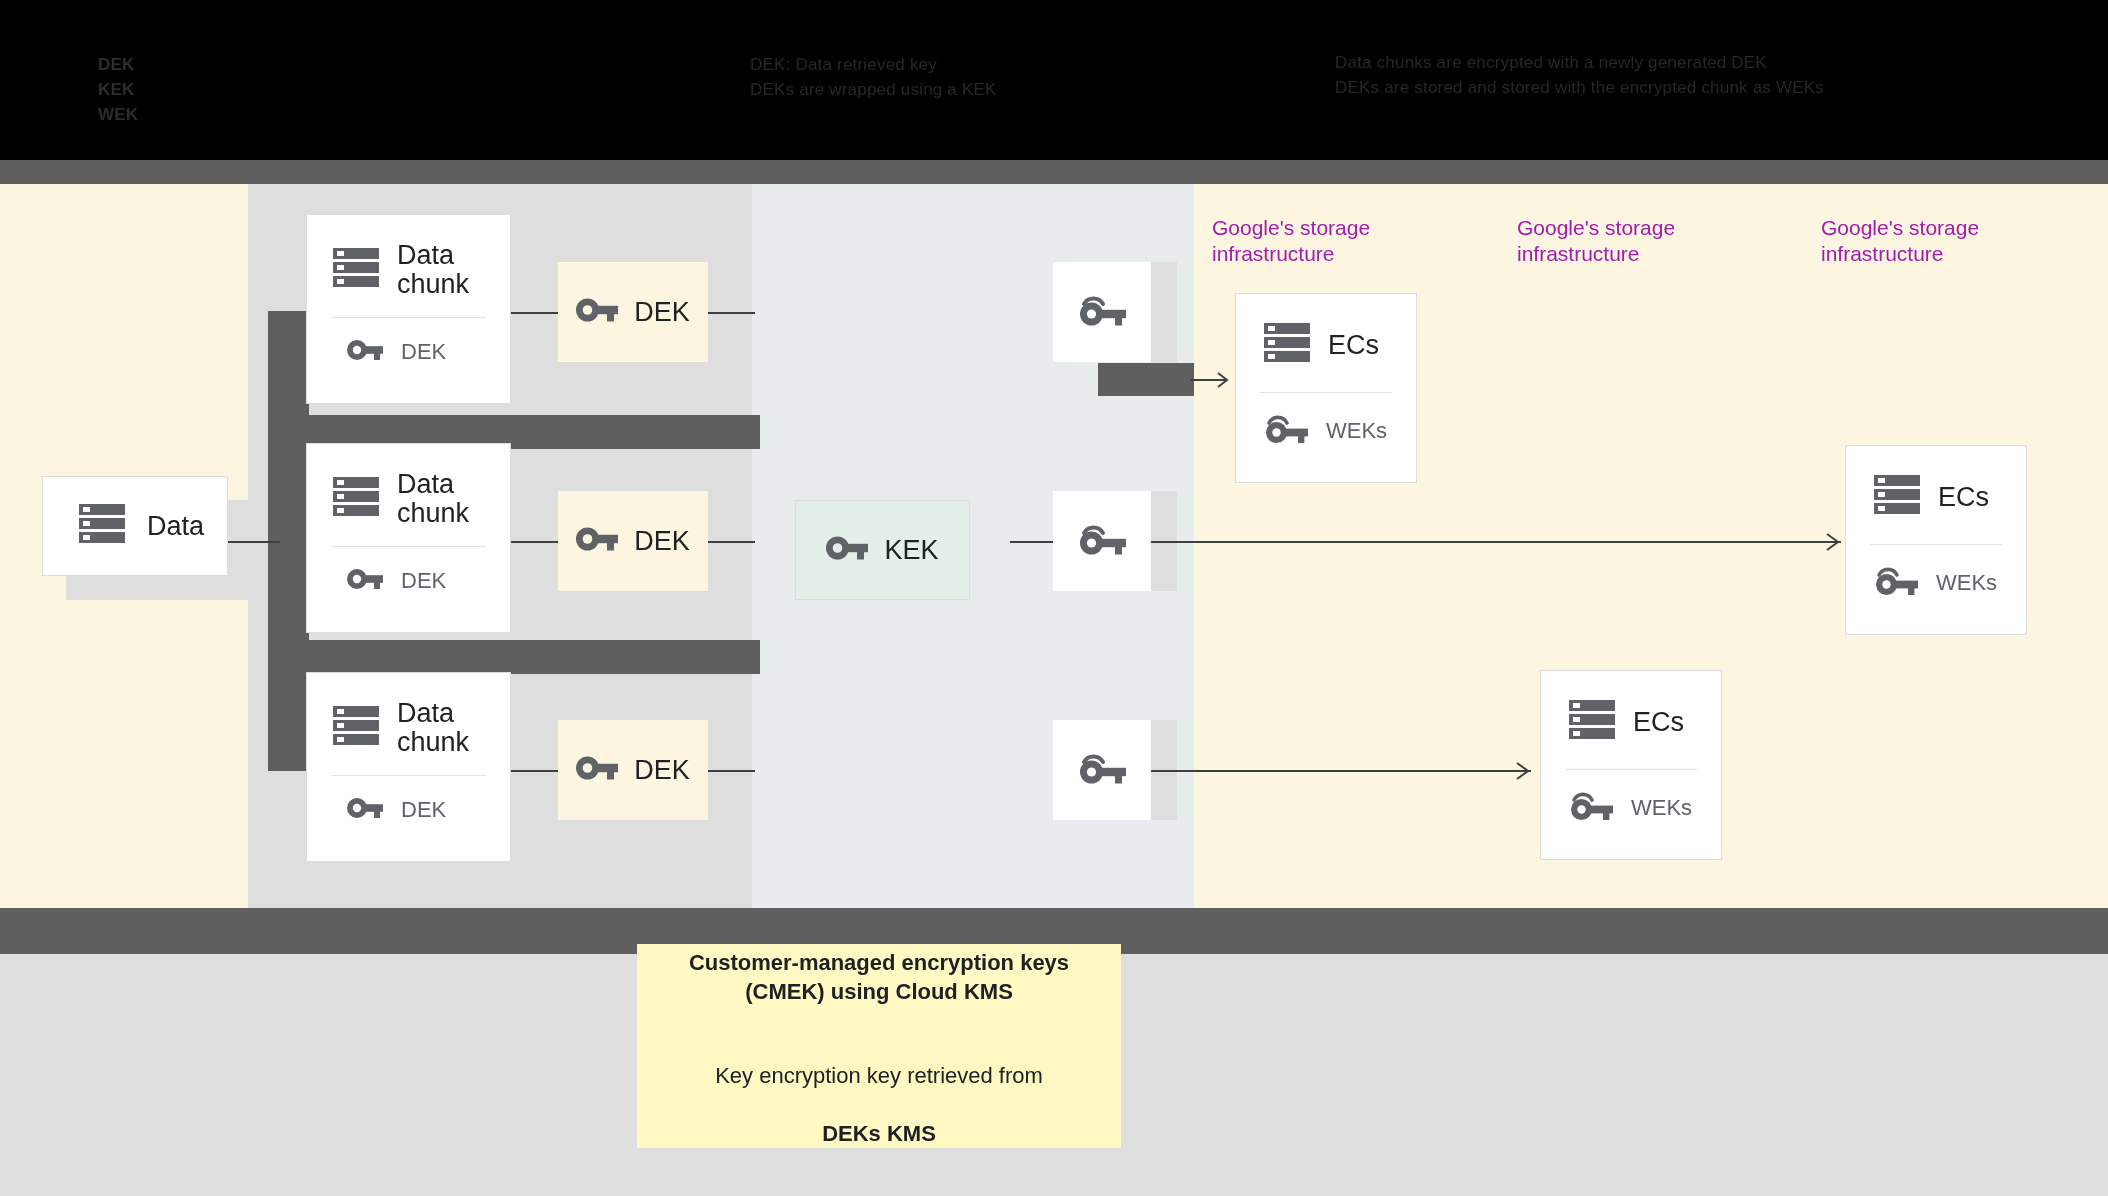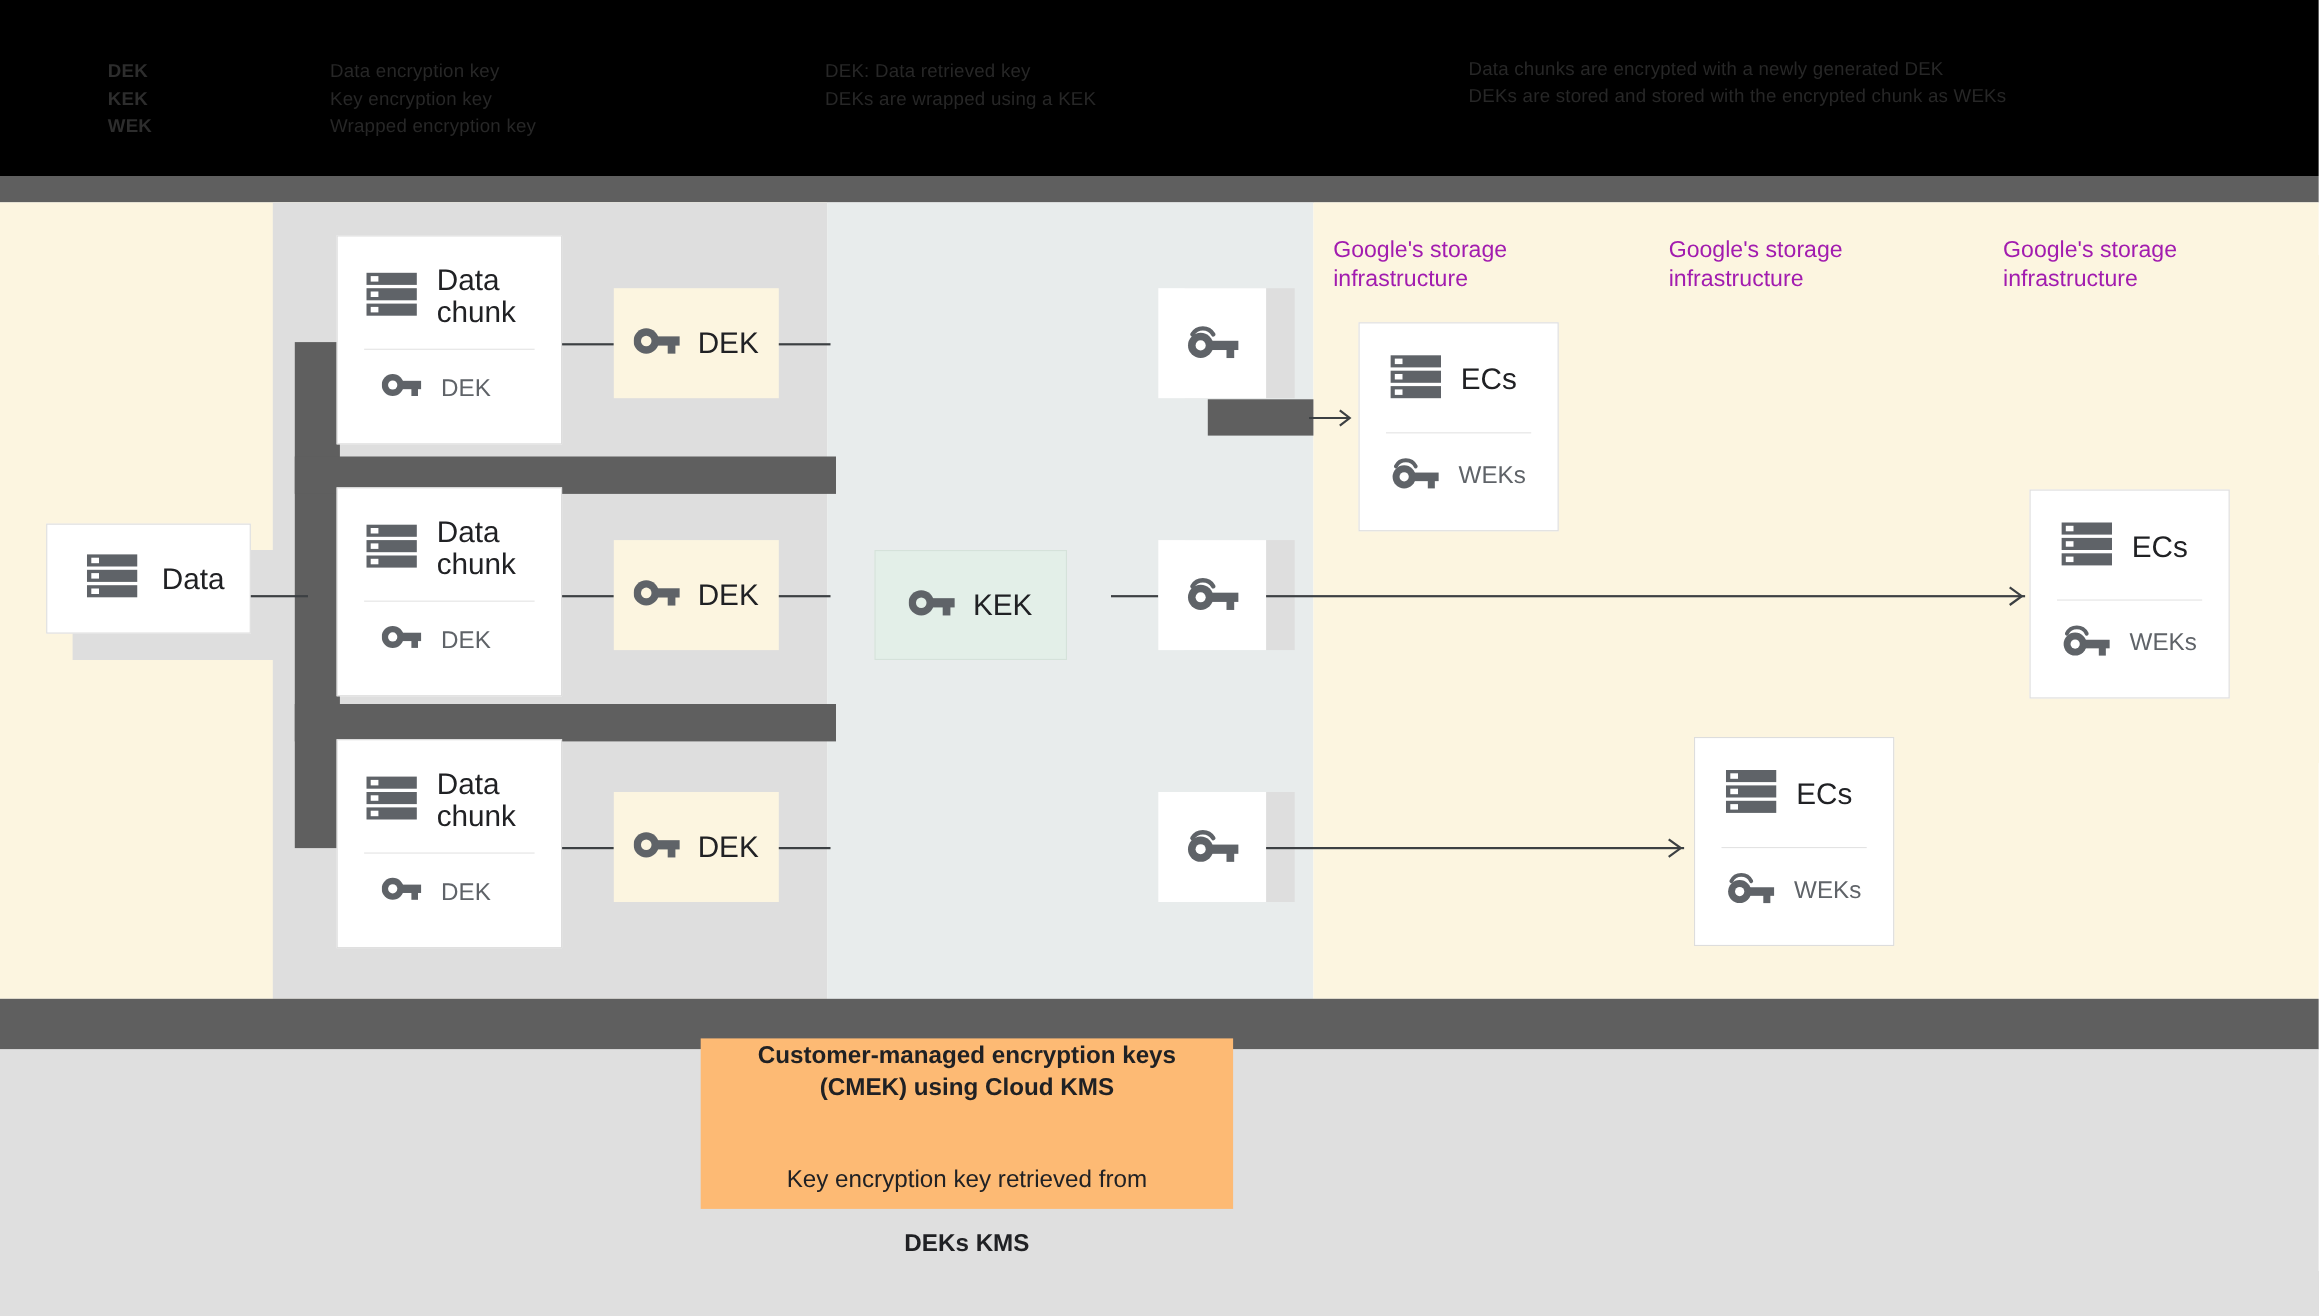--- a/index.html
+++ b/index.html
@@ -107,48 +107,43 @@
     font-size:21px;line-height:26px;color:#a21caf;
     white-space:pre-line;
   }
 
   
   .ec-title{font-size:27px;color:#202124;text-align:center;}
   .ec-sub-label{font-size:22px;color:#5f6368;}
 
   
   #caption-box{
-    position:absolute;left:637px;top:944px;width:484px;height:155px;
-    background:#fdba74;
-    display:flex;flex-direction:column;align-items:center;justify-content:flex-start;
+    position:absolute;left:637px;top:944px;width:484px;height:204px;
+    background:#fef9c3;
+    display:flex;flex-direction:column;align-items:center;justify-content:flex-end;
     gap:26px;
   }
   .cap-line{
     text-align:center;color:#202124;
     font-size:22px;line-height:29px;
     white-space:pre-line;
   }
   .cap-strong{font-weight:bold;}
   .cap-sub-strong{font-weight:bold;}
 </style>
 </head>
 <body>
 
 <div id="stage">
 
   <div class="legend-band">
     <div class="legend-col" style="left:98px;top:52px;">
       <span class="legend-row abbr">DEK</span>
       <span class="legend-row abbr">KEK</span>
       <span class="legend-row abbr">WEK</span>
-    </div>
-    <div class="legend-col" style="left:300px;top:52px;">
-      <span class="legend-row">Data encryption key</span>
-      <span class="legend-row">Key encryption key</span>
-      <span class="legend-row">Wrapped encryption key</span>
     </div>
     <div class="legend-col" style="left:750px;top:52px;">
       <span class="legend-row">DEK: Data retrieved key</span>
       <span class="legend-row">DEKs are wrapped using a KEK</span>
     </div>
     <div class="legend-col" style="left:1335px;top:50px;">
       <span class="legend-row">Data chunks are encrypted with a newly generated DEK</span>
       <span class="legend-row">DEKs are stored and stored with the encrypted chunk as WEKs</span>
     </div>
   </div>

